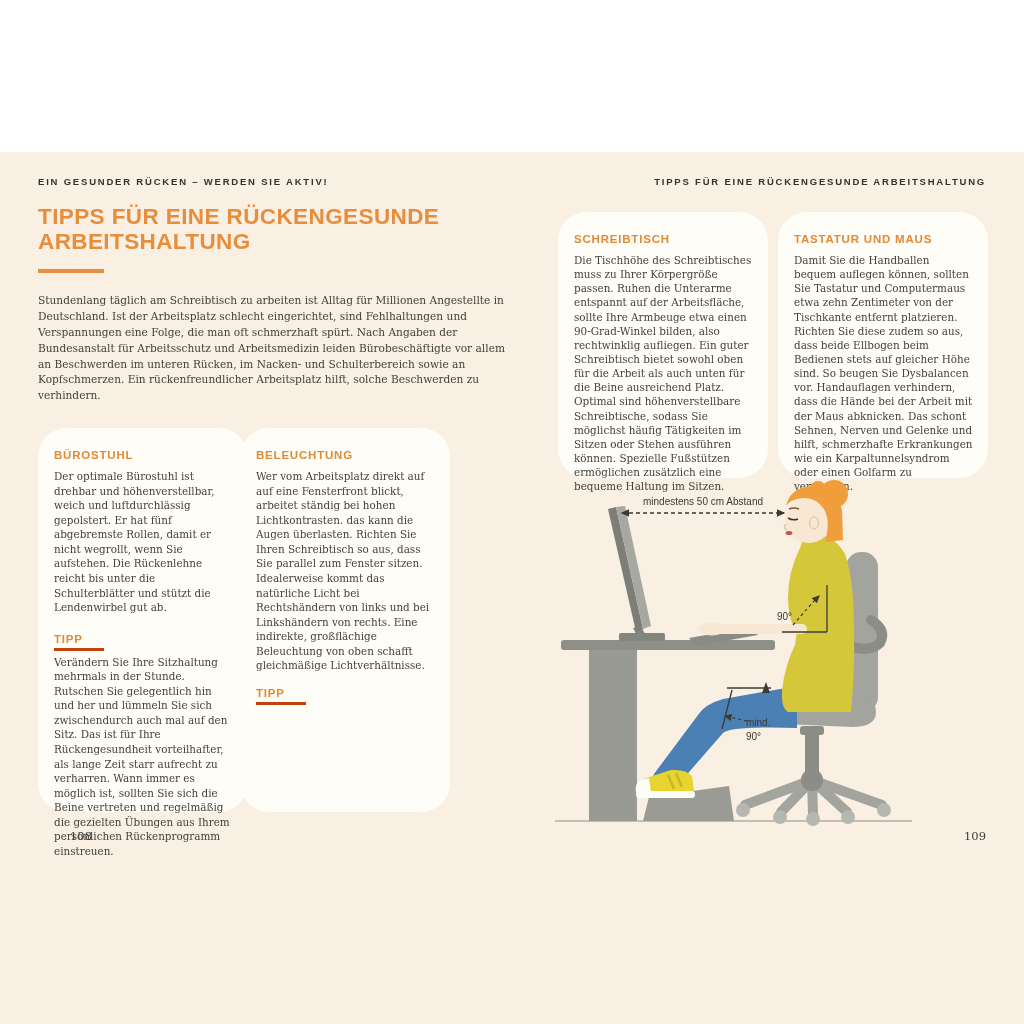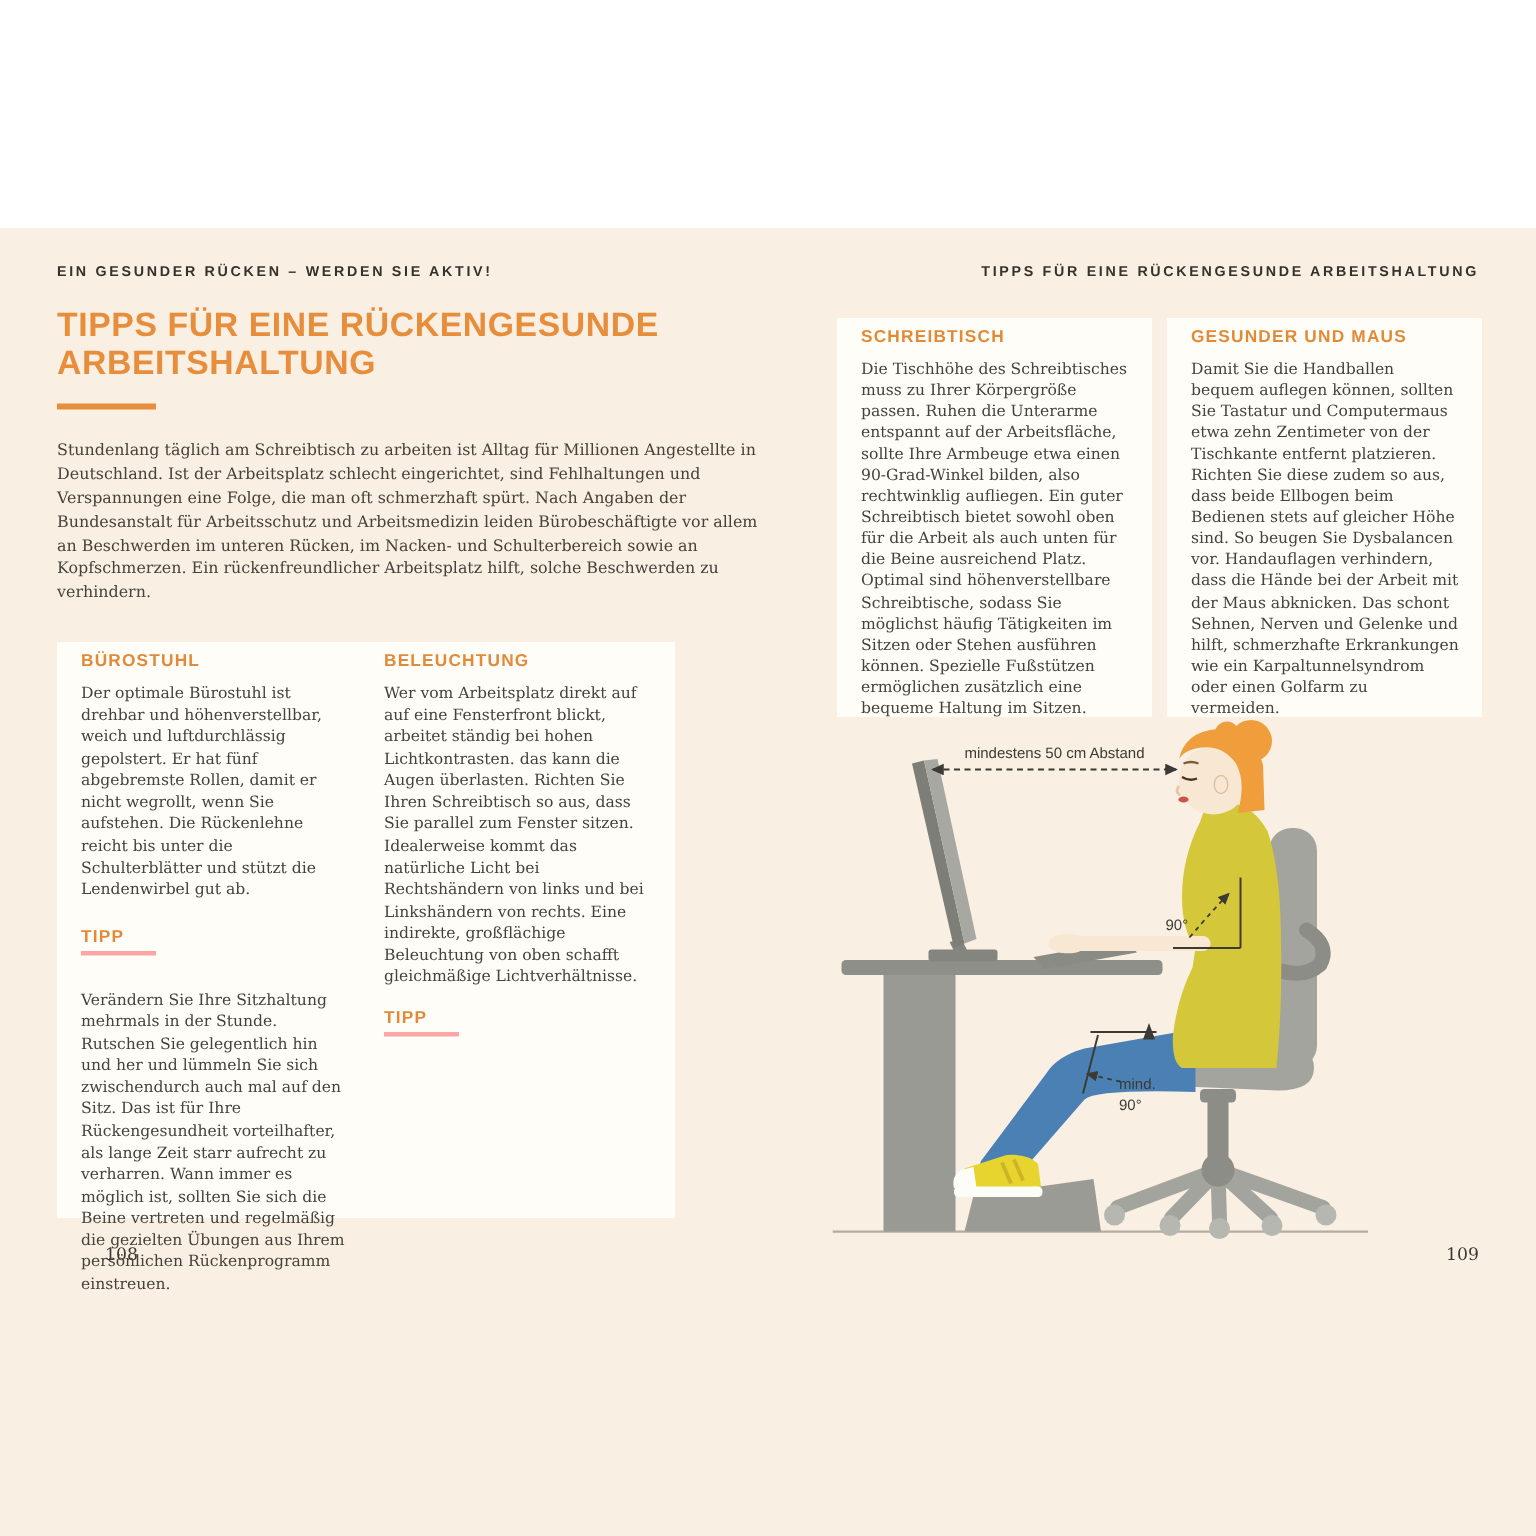--- a/index.html
+++ b/index.html
@@ -4,26 +4,26 @@
 <style>
   html,body{margin:0;padding:0;background:#ffffff;width:1024px;height:1024px;
     font-family:"Liberation Sans",sans-serif;}
   .spread{position:absolute;top:152px;left:0;width:1024px;height:872px;background:#f9efe2;}
   .abs{position:absolute;}
   .kicker{font-size:9.5px;font-weight:bold;letter-spacing:1.8px;color:#33322c;}
   .title{font-size:22.5px;font-weight:bold;color:#e78e3c;letter-spacing:.4px;line-height:1.12;width:450px;}
   .title-rule{width:66px;height:4px;background:#e78e3c;}
   .serif{font-family:"DejaVu Serif","Liberation Serif",serif;color:#44423c;}
   .intro{font-size:10.6px;line-height:1.5;width:468px;}
-  .infobox{background:#fffdf7;padding:7px 15px 12px 16px;box-sizing:border-box;}
+  .infobox{background:#fffdf7;padding:21px 15px 12px 16px;box-sizing:border-box;border-radius:29px;}
   .box-heading{font-size:11.5px;font-weight:bold;letter-spacing:.8px;color:#e18a38;margin:0 0 8px 0;}
   .box-body{font-size:10.4px;line-height:1.4;margin:0;}
   .tip-wrap{margin-top:14px;}
   .tip-label{display:inline-block;font-size:11.5px;font-weight:bold;letter-spacing:.8px;color:#e18a38;
-    border-bottom:3px solid #fca5a5;padding-bottom:3px;min-width:50px;margin-bottom:23px;}
+    border-bottom:3px solid #c2410c;padding-bottom:3px;min-width:50px;margin-bottom:4px;}
   .pagenum{font-family:"DejaVu Serif","Liberation Serif",serif;font-size:11.5px;color:#3b3a34;margin-left:32px;}
   svg text{font-family:"Liberation Sans",sans-serif;fill:#3b3a35;}
 </style>
 </head>
 <body>
 
 <div class="spread">
 
   <div class="abs kicker" style="left:38px;top:24px;">EIN GESUNDER RÜCKEN – WERDEN SIE AKTIV!</div>
 
@@ -53,21 +53,21 @@
   <div class="abs pagenum" style="left:38px;top:677px;">108</div>
 
   <div class="abs kicker" style="right:38px;top:24px;">TIPPS FÜR EINE RÜCKENGESUNDE ARBEITSHALTUNG</div>
 
   <div class="abs infobox" style="left:558px;top:60px;width:210px;height:266px;">
     <h3 class="box-heading">SCHREIBTISCH</h3>
     <p class="serif box-body" style="line-height:1.36;">Die Tischhöhe des Schreibtisches muss zu Ihrer Körpergröße passen. Ruhen die Unterarme entspannt auf der Arbeitsfläche, sollte Ihre Armbeuge etwa einen 90-Grad-Winkel bilden, also rechtwinklig aufliegen. Ein guter Schreibtisch bietet sowohl oben für die Arbeit als auch unten für die Beine ausreichend Platz. Optimal sind höhenverstellbare Schreibtische, sodass Sie möglichst häufig Tätigkeiten im Sitzen oder Stehen ausführen können. Spezielle Fußstützen ermöglichen zusätzlich eine bequeme Haltung im Sitzen.</p>
   </div>
 
   <div class="abs infobox" style="left:778px;top:60px;width:210px;height:266px;">
-    <h3 class="box-heading">GESUNDER UND MAUS</h3>
+    <h3 class="box-heading">TASTATUR UND MAUS</h3>
     <p class="serif box-body" style="line-height:1.36;">Damit Sie die Handballen bequem auflegen können, sollten Sie Tastatur und Computermaus etwa zehn Zentimeter von der Tischkante entfernt platzieren. Richten Sie diese zudem so aus, dass beide Ellbogen beim Bedienen stets auf gleicher Höhe sind. So beugen Sie Dysbalancen vor. Handauflagen verhindern, dass die Hände bei der Arbeit mit der Maus abknicken. Das schont Sehnen, Nerven und Gelenke und hilft, schmerzhafte Erkrankungen wie ein Karpaltunnelsyndrom oder einen Golfarm zu vermeiden.</p>
   </div>
 
   <svg class="abs" style="left:555px;top:328px;" width="450" height="350" viewBox="0 0 450 350">
     <defs>
       <marker id="arr" markerWidth="7" markerHeight="7" refX="5.5" refY="3" orient="auto-start-reverse">
         <path d="M0,0 L6.5,3 L0,6 Z" fill="#3b3a35"></path>
       </marker>
     </defs>
 

